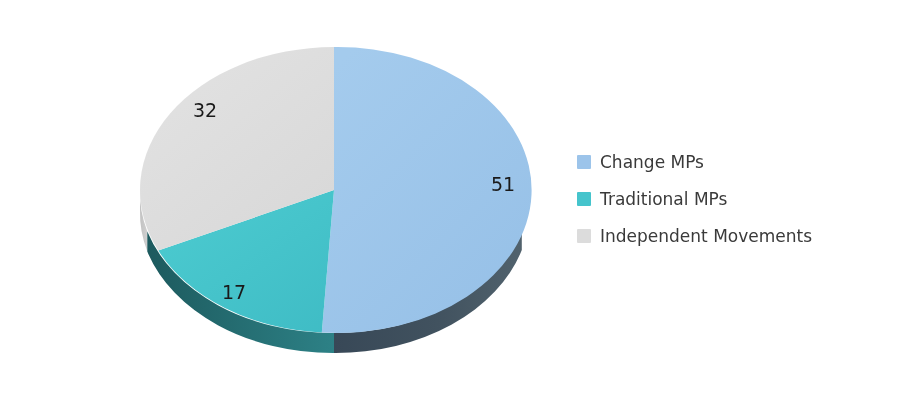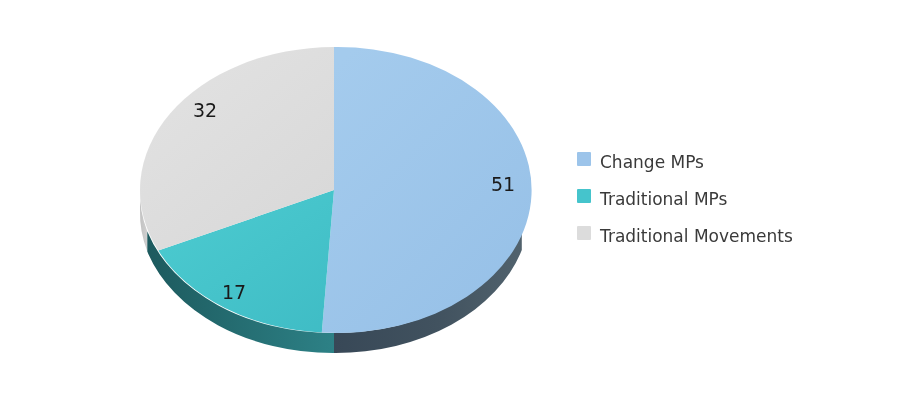--- a/index.html
+++ b/index.html
@@ -39,21 +39,21 @@
   #legend {
     position: absolute;
     left: 545px;
     top: 152px;
     display: flex;
     flex-direction: column;
     gap: 17px;
   }
   .legend-item {
     display: flex;
-    align-items: flex-start;
+    align-items: center;
     gap: 9px;
     height: 20px;
     padding-left: 32px;
   }
   .legend-swatch {
     width: 14px;
     height: 14px;
     flex: 0 0 14px;
     border-radius: 1px;
   }
@@ -149,17 +149,17 @@
     <div class="legend-item">
       <span class="legend-swatch" style="background: rgb(156, 196, 234);"></span>
       <span class="legend-label">Change MPs</span>
     </div>
     <div class="legend-item">
       <span class="legend-swatch" style="background: rgb(69, 196, 204);"></span>
       <span class="legend-label">Traditional MPs</span>
     </div>
     <div class="legend-item">
       <span class="legend-swatch" style="background: rgb(220, 220, 220);"></span>
-      <span class="legend-label">Traditional Movements</span>
+      <span class="legend-label">Independent Movements</span>
     </div>
   </div>
 
 </div>
 
 </body></html>

